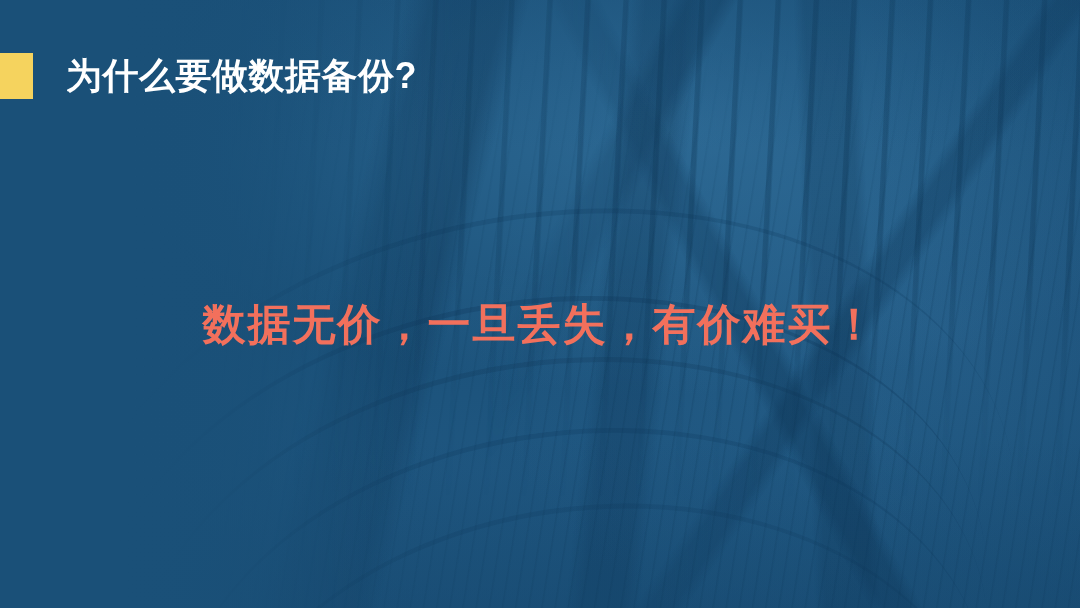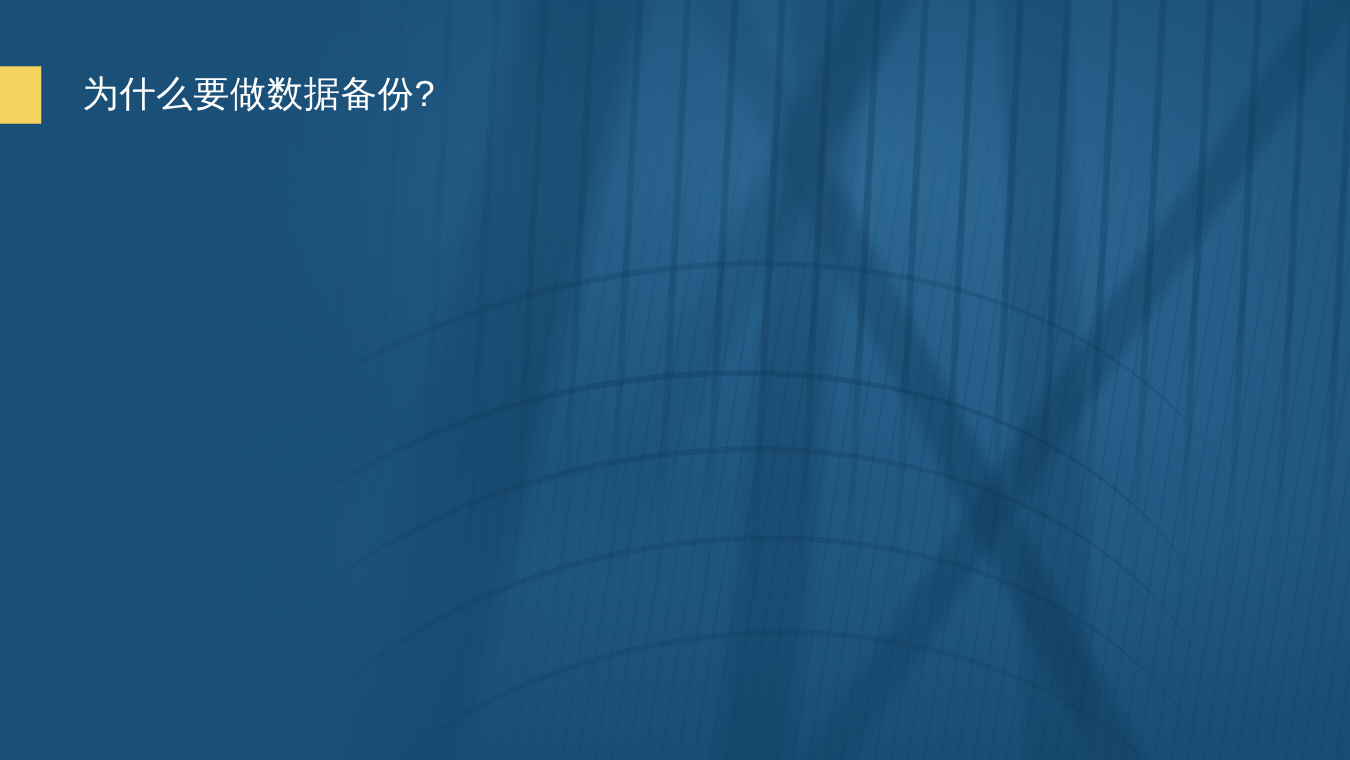--- a/index.html
+++ b/index.html
@@ -139,22 +139,22 @@
   }
   #title-accent {
     width: 33px;
     height: 46px;
     background: #f5d35e;
     flex: 0 0 auto;
   }
   #slide-title {
     margin-left: 33px;
     color: #ffffff;
-    font-size: 29px;
-    font-weight: normal;
+    font-size: 36px;
+    font-weight: bold;
     letter-spacing: 0.5px;
     line-height: 1;
     white-space: nowrap;
   }
 
   #headline {
     position: absolute;
     left: 0;
     right: 0;
     top: 300px;
@@ -188,14 +188,15 @@
   </div>
 
   <div class="bg-layer" id="bg-tone"></div>
   <div class="bg-layer" id="bg-fade-left"></div>
 
   <div id="title-row">
     <div id="title-accent"></div>
     <div id="slide-title">为什么要做数据备份?</div>
   </div>
 
+  <div id="headline">数据无价，一旦丢失，有价难买！</div>
 
 </div>
 
 </body></html>

